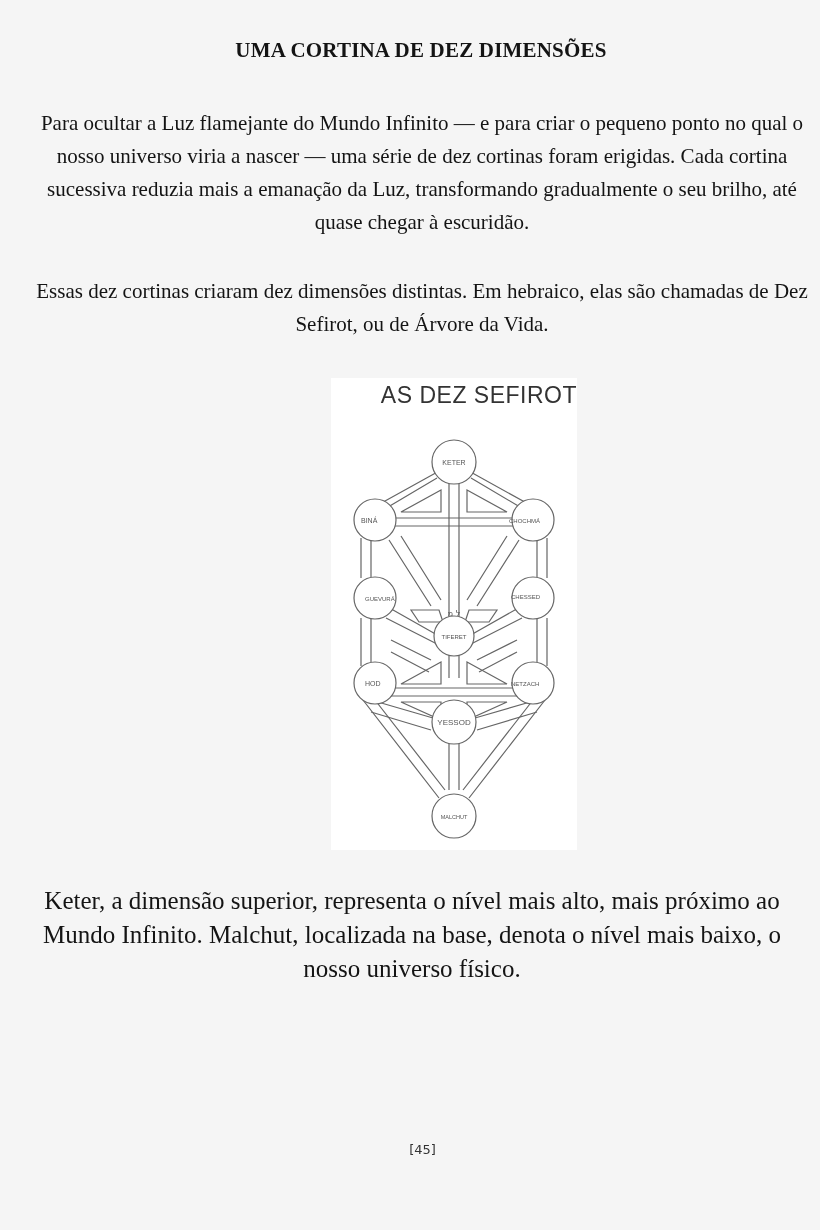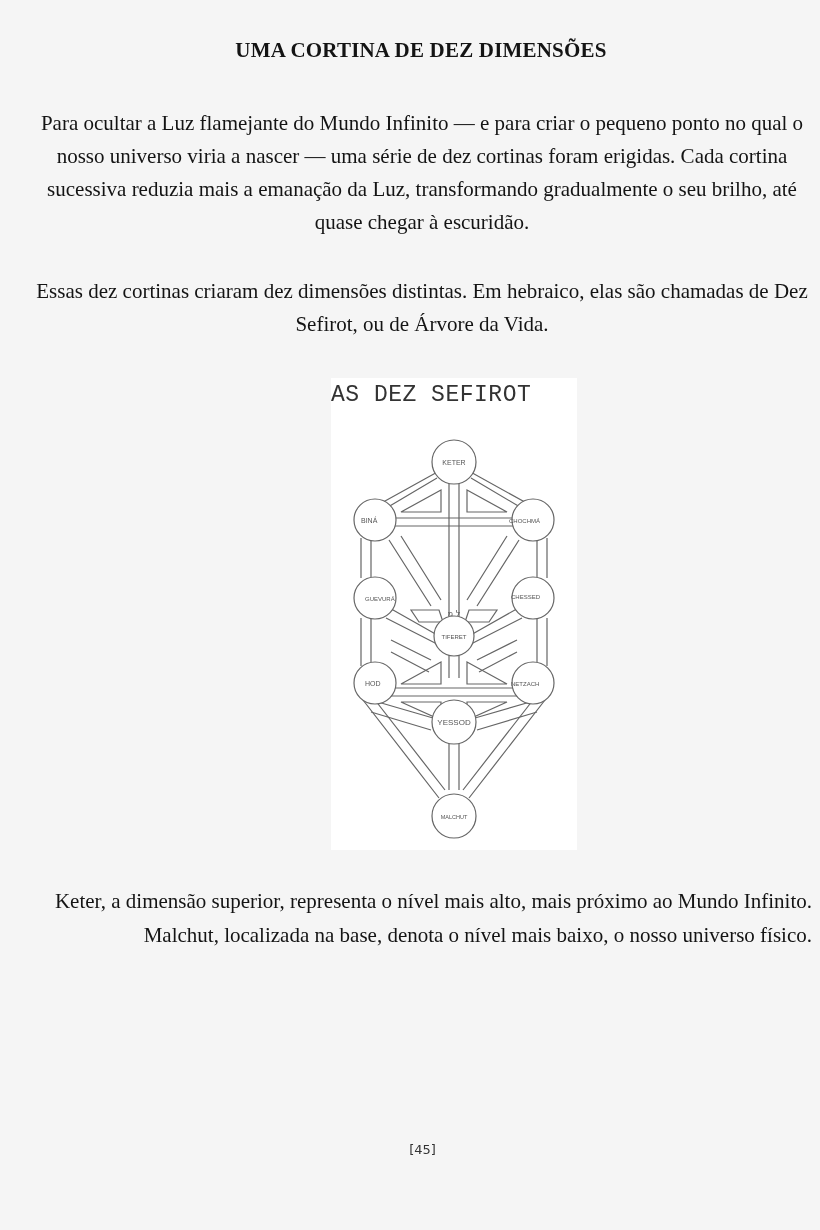--- a/index.html
+++ b/index.html
@@ -15,29 +15,29 @@
       position: absolute; left: 0; width: 842px; top: 38px;
       text-align: center; font-weight: bold; font-size: 21px; letter-spacing: 0.2px;
     }
     .para {
       position: absolute; text-align: center; font-size: 21px; line-height: 33px; margin: 0;
     }
     .p1 { left: 22px; width: 800px; top: 107px; }
     .p2 { left: 22px; width: 800px; top: 275px; }
     .p3 {
       position: absolute; left: 12px; width: 800px; top: 884px;
-      font-size: 21px; line-height: 34px; text-align: right; margin: 0;
+      font-size: 25px; line-height: 34px; text-align: center; margin: 0;
     }
     .figure {
       position: absolute; left: 331px; top: 378px; width: 246px; height: 472px;
       background: #ffffff;
     }
     .fig-title {
-      position: absolute; left: 0; width: 246px; top: 4px; text-align: left;
-      font-family: Liberation Mono, monospace; font-size: 23px; color: #333;
+      position: absolute; left: 0; width: 246px; top: 4px; text-align: right;
+      font-family: Liberation Sans, sans-serif; font-size: 23px; color: #333;
       letter-spacing: 0.5px;
     }
     .figure svg { position: absolute; left: 0; top: 0; }
     .node-label {
       font-family: "Liberation Sans", "DejaVu Sans", sans-serif; font-size: 7px; fill: #555;
     }
     .page-num {
       position: absolute; left: 0; width: 845px; top: 1142px; text-align: center;
       font-family: "DejaVu Sans", sans-serif; font-size: 13px; color: #333;
     }

